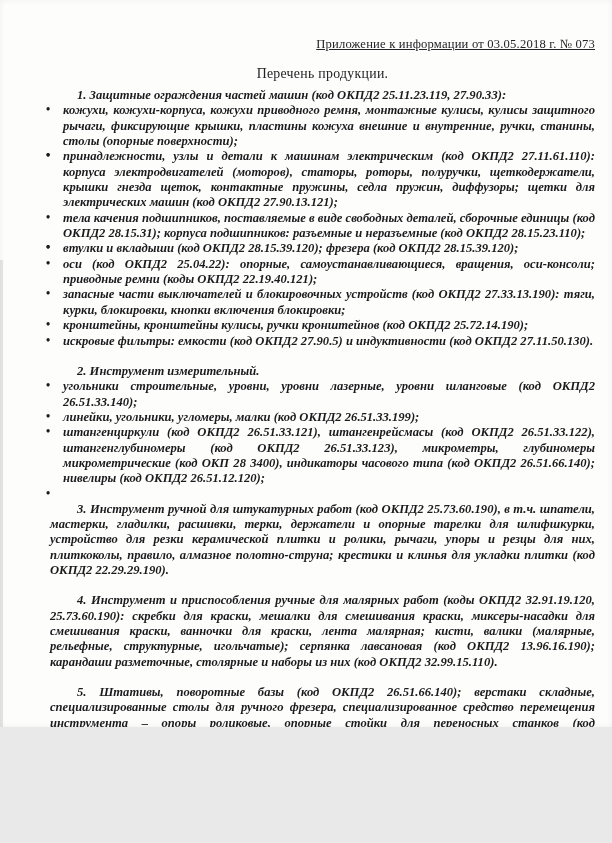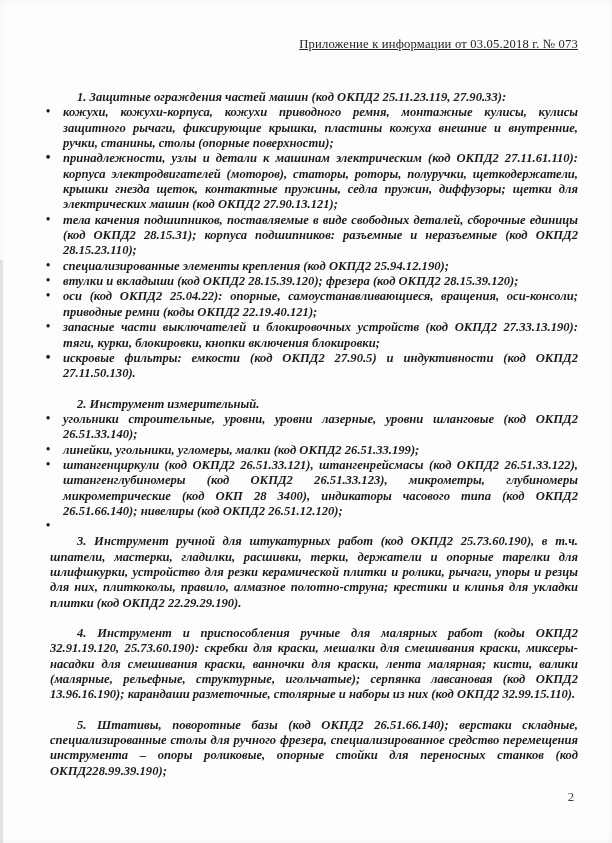--- a/index.html
+++ b/index.html
@@ -3,29 +3,29 @@
 <meta charset="utf-8">
 <style>
   html, body {
     margin: 0;
     padding: 0;
     background: #e9e9e9;
   }
   .page {
     position: relative;
     width: 612px;
-    height: 843px;
+    height: 727px;
     margin: 0 auto;
     background: #fdfdfc;
     box-shadow: inset 0 0 6px rgba(0,0,0,0.06);
     overflow: hidden;
     font-family: "Liberation Serif", "DejaVu Serif", serif;
     color: #1d1d1f;
     box-sizing: border-box;
-    padding: 36px 34px 0 50px;
+    padding: 36px 17px 0 50px;
   }
   
   .page::after {
     content: "";
     position: absolute;
     left: 0; top: 260px; bottom: 0;
     width: 3px;
     background: rgba(120,120,120,0.18);
   }
   .header-note {
@@ -71,50 +71,51 @@
     left: -17px;
     top: -1px;
     font-style: normal;
     font-size: 12px;
   }
   .para {
     margin: 0;
     text-indent: 27px;
   }
   .first-block {
-    margin-top: 38px;
+    margin-top: 6px;
   }
   .page-number {
     position: absolute;
     right: 38px;
     top: 790px;
     font-size: 12.6px;
     color: #3c3c40;
   }
 </style>
 </head>
 <body>
 
 <div class="page">
 
   <div class="header-note">Приложение к информации от 03.05.2018 г. № 073</div>
 
+  <div class="doc-title">Перечень продукции.</div>
 
   <div class="section body-text first-block">
     <div class="section-heading">1. Защитные ограждения частей машин (код ОКПД2 25.11.23.119, 27.90.33):</div>
     <ul class="bullets">
       <li><span class="dot">•</span><span>кожухи, кожухи-корпуса, кожухи приводного ремня, монтажные кулисы, кулисы защитного рычаги, фиксирующие крышки, пластины кожуха внешние и внутренние, ручки, станины, столы (опорные поверхности);</span></li>
       <li><span class="dot">•</span></li>
       <li><span class="dot">•</span><span>принадлежности, узлы и детали к машинам электрическим (код ОКПД2 27.11.61.110): корпуса электродвигателей (моторов), статоры, роторы, полуручки, щеткодержатели, крышки гнезда щеток, контактные пружины, седла пружин, диффузоры; щетки для электрических машин (код ОКПД2 27.90.13.121);</span></li>
       <li><span class="dot">•</span><span>тела качения подшипников, поставляемые в виде свободных деталей, сборочные единицы (код ОКПД2 28.15.31); корпуса подшипников: разъемные и неразъемные (код ОКПД2 28.15.23.110);</span></li>
-      <li><span class="dot">•</span><span>специализированные элементы крепления (код ОКПД2 25.94.12.190);</span></li>
+      <li><span class="dot">•</span></li>
       <li><span class="dot">•</span><span>втулки и вкладыши (код ОКПД2 28.15.39.120); фрезера (код ОКПД2 28.15.39.120);</span></li>
       <li><span class="dot">•</span><span>оси (код ОКПД2 25.04.22): опорные, самоустанавливающиеся, вращения, оси-консоли; приводные ремни (коды ОКПД2 22.19.40.121);</span></li>
       <li><span class="dot">•</span><span>запасные части выключателей и блокировочных устройств (код ОКПД2 27.33.13.190): тяги, курки, блокировки, кнопки включения блокировки;</span></li>
-      <li><span class="dot">•</span></li>
+      <li><span class="dot">•</span><span>кронштейны, кронштейны кулисы, ручки кронштейнов (код ОКПД2 25.72.14.190);</span></li>
       <li><span class="dot">•</span><span>искровые фильтры: емкости (код ОКПД2 27.90.5) и индуктивности (код ОКПД2 27.11.50.130).</span></li>
     </ul>
   </div>
 
   <div class="section body-text">
     <div class="section-heading">2. Инструмент измерительный.</div>
     <ul class="bullets">
       <li><span class="dot">•</span><span>угольники строительные, уровни, уровни лазерные, уровни шланговые (код ОКПД2 26.51.33.140);</span></li>
       <li><span class="dot">•</span><span>линейки, угольники, угломеры, малки (код ОКПД2 26.51.33.199);</span></li>
       <li><span class="dot">•</span><span>штангенциркули (код ОКПД2 26.51.33.121), штангенрейсмасы (код ОКПД2 26.51.33.122), штангенглубиномеры (код ОКПД2 26.51.33.123), микрометры, глубиномеры микрометрические (код ОКП 28 3400), индикаторы часового типа (код ОКПД2 26.51.66.140); нивелиры (код ОКПД2 26.51.12.120);</span></li>

